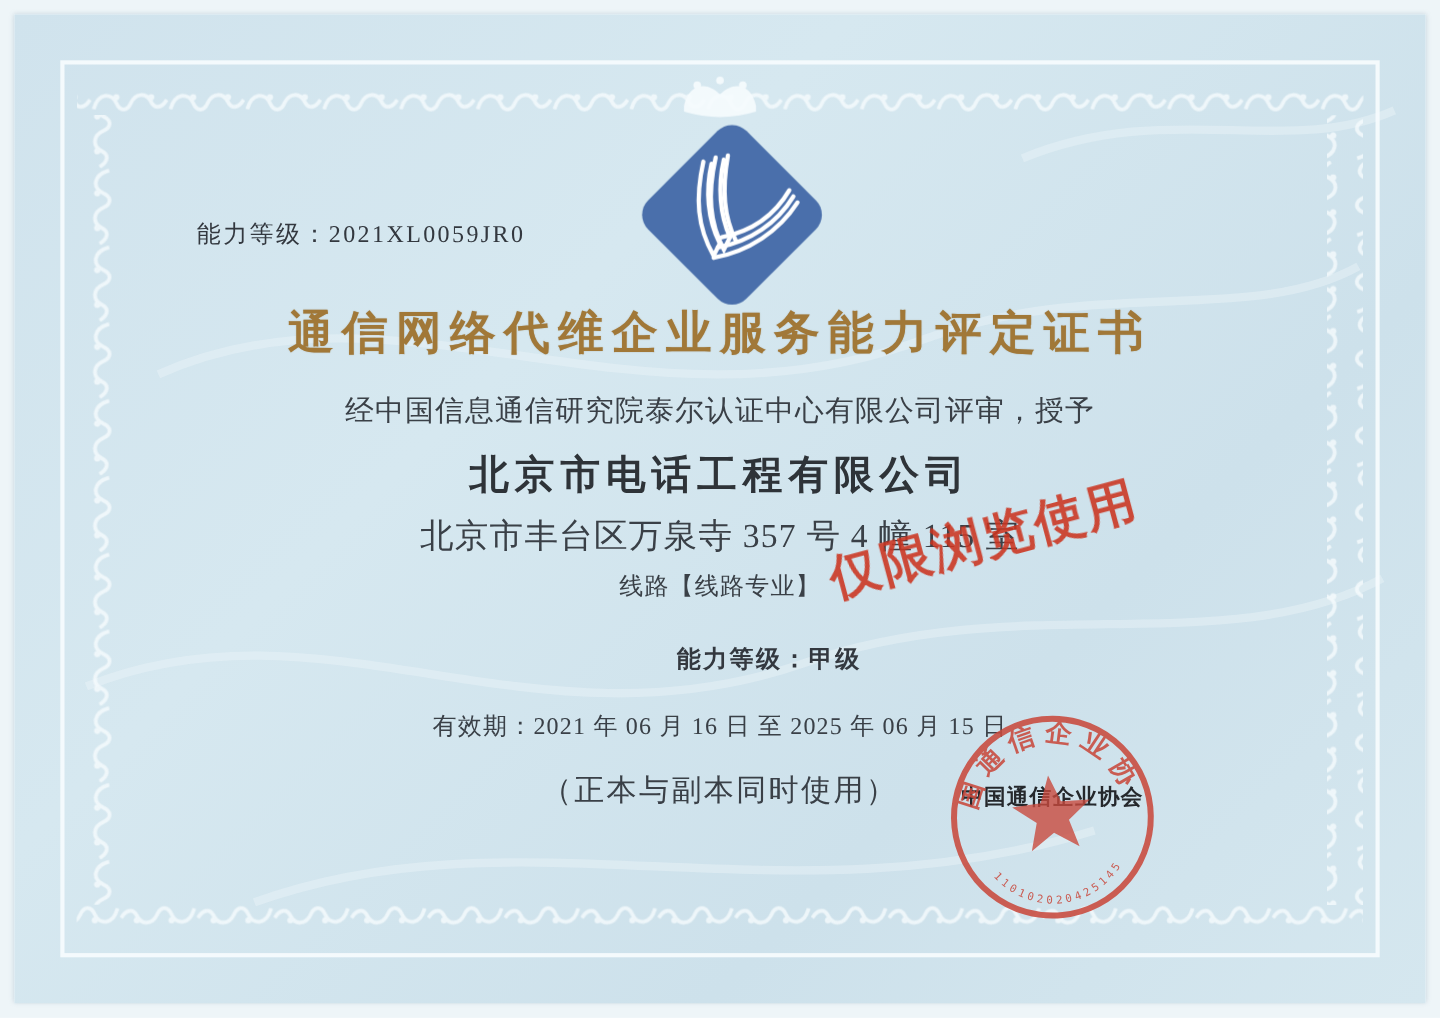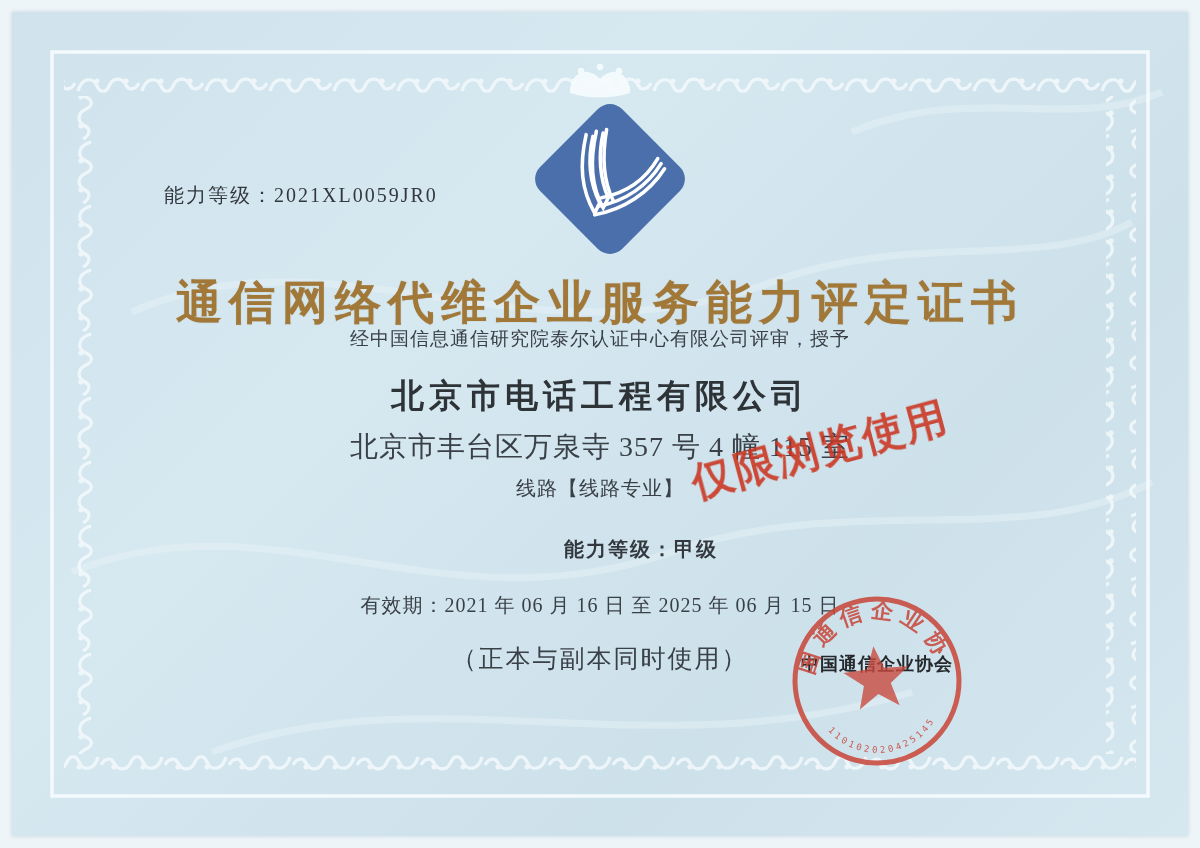--- a/index.html
+++ b/index.html
@@ -15,24 +15,24 @@
     box-shadow:0 0 4px rgba(120,150,170,.35);
   }
   .deco-svg{position:absolute;left:0;top:0;pointer-events:none;}
   .layer{position:absolute;left:0;width:100%;text-align:center;color:#3a4047;}
   .cert-no{
     position:absolute;left:152px;top:170px;
     font-size:20px;letter-spacing:2px;color:#33383f;text-align:left;
   }
   .logo-wrap{position:absolute;left:512px;top:92px;width:172px;height:150px;}
   .title{
-    top:260px;font-size:46px;font-weight:bold;letter-spacing:7px;
+    top:240px;font-size:38px;font-weight:bold;letter-spacing:7px;
     color:#a17838;text-shadow:0 0 1px rgba(122,88,34,.45);
   }
-  .issuer{top:314px;font-size:19px;letter-spacing:1px;}
+  .issuer{top:314px;font-size:24px;letter-spacing:1px;}
   .company{top:362px;font-size:33px;font-weight:bold;letter-spacing:5px;color:#2e3338;}
   .address{top:416px;font-size:28px;letter-spacing:1px;}
   .specialty{top:463px;font-size:20px;letter-spacing:1px;}
   .grade{top:524px;font-size:20px;letter-spacing:2px;font-weight:bold;color:#33383f;margin-left:41px;}
   .validity{top:580px;font-size:20px;letter-spacing:1px;}
   .usage{top:630px;font-size:25px;letter-spacing:2px;}
   .watermark{
     position:absolute;left:668px;top:378px;width:280px;height:120px;
     transform:rotate(-15deg);
     font-size:42px;font-weight:bold;letter-spacing:2px;

